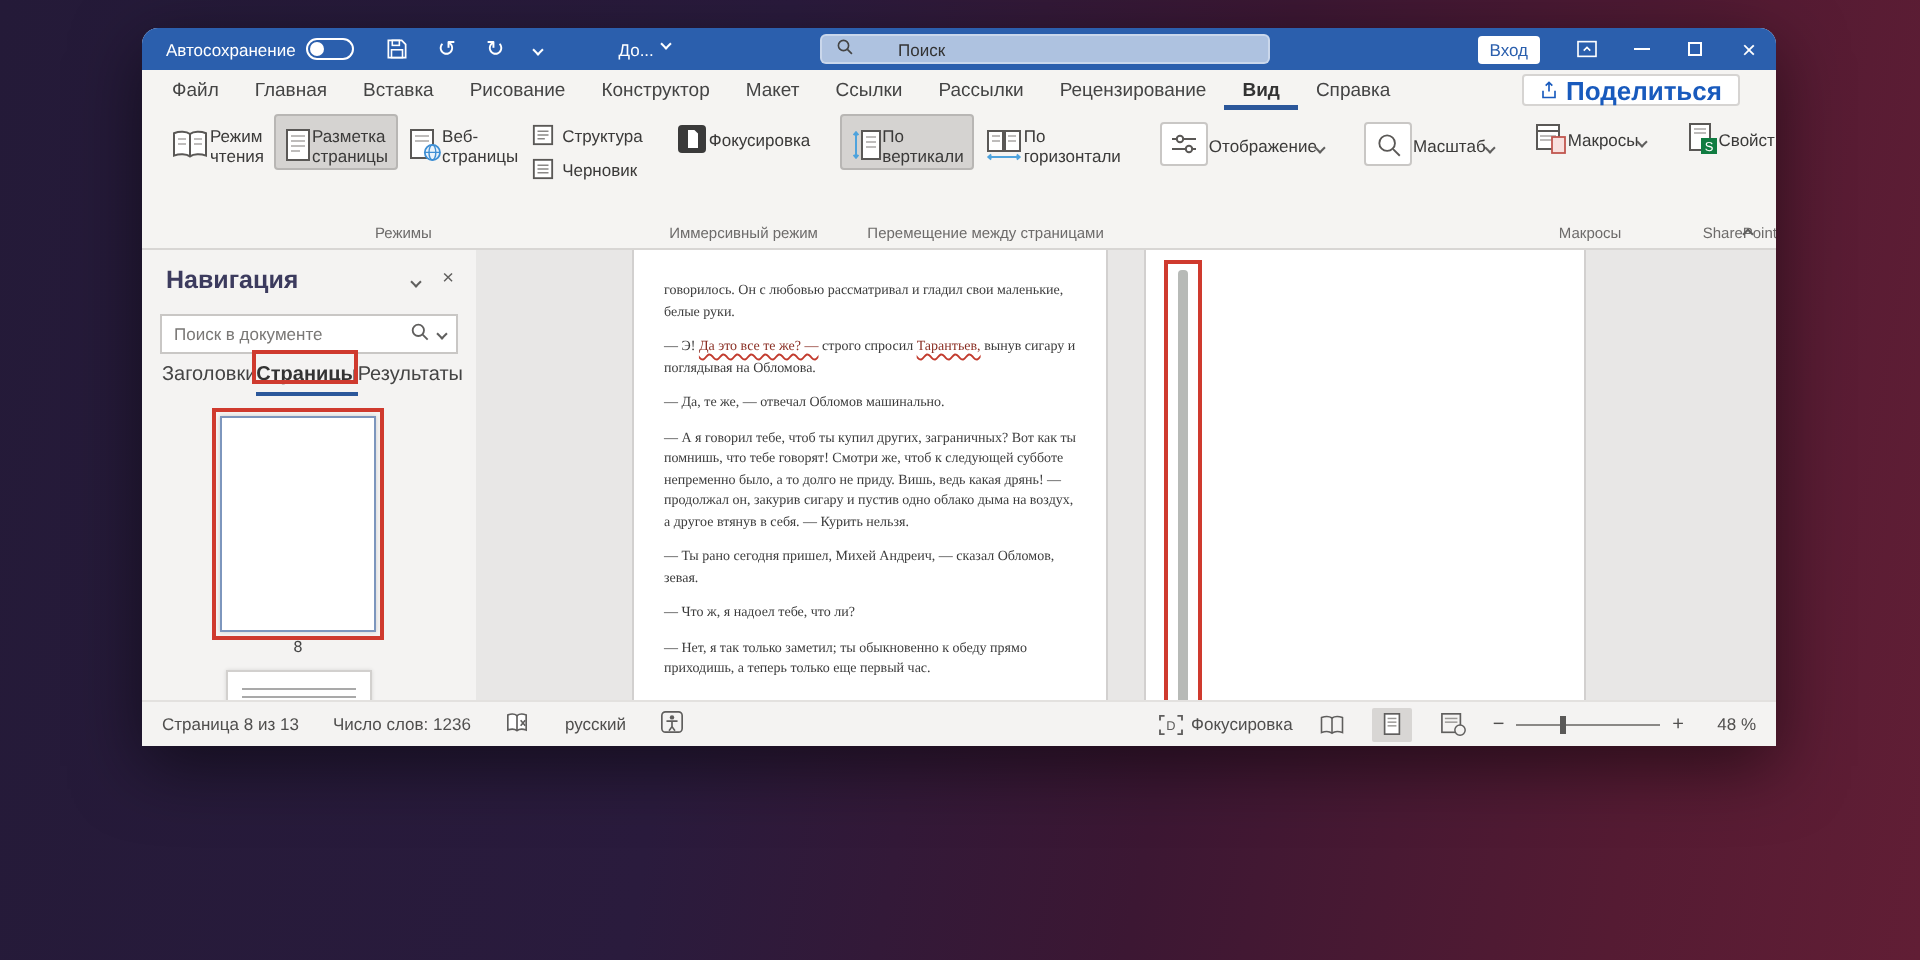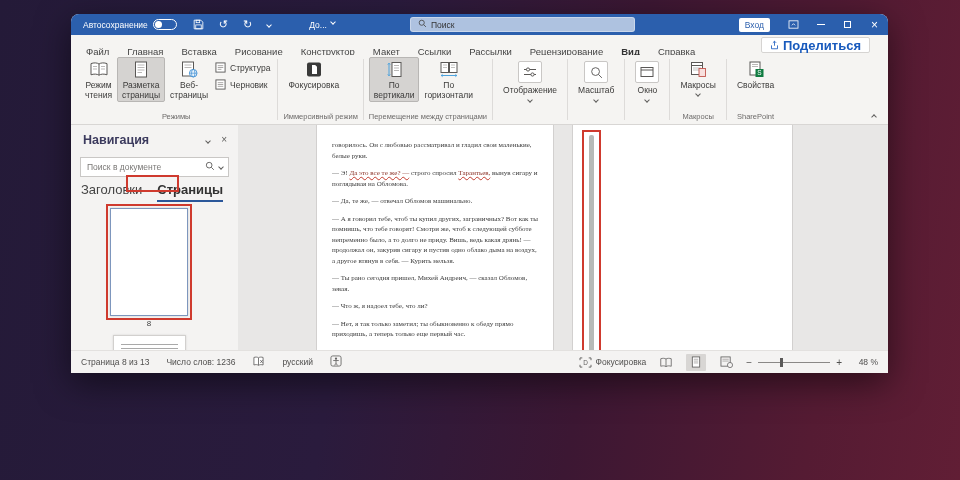--- a/index.html
+++ b/index.html
@@ -22,62 +22,62 @@
   .toggle{ width:24px; height:11px; border:1px solid #fff; border-radius:6px; position:relative;}
   .toggle .knob{ width:7px;height:7px;border-radius:50%;background:#fff;position:absolute;left:1px;top:1px;}
   .qat{ display:flex; align-items:center; margin-left:16px; gap:15px;}
   .qat .ic{ display:flex; align-items:center; }
   .chev{ width:4px;height:4px;border-right:1px solid currentColor;border-bottom:1px solid currentColor; display:inline-block;}
   .chev.down{ transform:rotate(45deg);}
   .chev.up{ transform:rotate(-135deg);}
   .docname{ margin-left:38px; display:flex; gap:4px; font-size:8.5px;}
   .tsearch{ position:absolute; left:339px; top:3px; width:225px; height:15px;
     background:rgba(255,255,255,.62); border:1px solid rgba(255,255,255,.35); border-radius:3px;
-    display:flex; align-items:center; gap:4px; padding-left:7px; color:#333; font-size:8.5px;}
+    display:flex; align-items:center; gap:22px; padding-left:7px; color:#333; font-size:8.5px;}
   .tb-right{ position:absolute; right:0; top:0; height:21px; display:flex; align-items:center;}
   .signin{ background:#fff; color:#2b5fad; font-size:8.5px; padding:2px 6px; border-radius:2px; margin-right:10px;}
   .wbtn{ width:27px; height:21px; display:flex; align-items:center; justify-content:center; color:#fff;}
   .minbar{ width:8px; height:1px; background:#fff;}
   .maxbox{ width:7px; height:7px; border:1px solid #fff;}
   .closex{ font-size:12px; line-height:1;}
   
   .tabsrow{ height:20px; background:#f5f4f2; display:flex; align-items:stretch;
     font-size:9.5px; color:#444; padding-left:6px; position:relative; flex:none;}
-  .rtab{ padding:16px 9px; display:flex; align-items:center;}
+  .rtab{ padding:4px 9px; display:flex; align-items:center;}
   .rtab.active{ font-weight:bold; color:#333; box-shadow:inset 0 -2.5px 0 #2b579a;}
   .share-btn{ position:absolute; right:18px; top:2px; height:16px; background:#fff;
     border:1px solid #d6d4d2; border-radius:2px; display:flex; align-items:center; gap:4px;
     padding:0 8px; color:#185abd; font-weight:bold; font-size:13px;}
   
   .ribbon{ height:70px; background:#f5f4f2; border-bottom:1px solid #d8d6d4;
     display:flex; position:relative; flex:none; padding-left:4px;}
   .rgroup{ display:flex; flex-direction:column; padding:2px 5px 0;}
   .rgroup-buttons{ flex:1; display:flex; align-items:flex-start;}
   .rgroup-label{ height:13px; font-size:7.5px; color:#6d6b6a; text-align:center; line-height:12px; white-space:nowrap;}
   .rdivider{ width:1px; background:#dddbd9; margin:4px 0;}
-  .big-btn{ display:flex; flex-direction:column; align-items:center; justify-content:flex-start;
+  .big-btn{ display:flex; flex-direction:row; align-items:center; justify-content:flex-start;
     font-size:8.5px; color:#3b3a39; padding:3px 4px 1px; border:1px solid transparent; border-radius:2px;
-    text-align:center; line-height:1.2;}
+    line-height:1.2;}
   .big-btn .lbl{ white-space:pre-line; margin-top:2px;}
   .big-btn.sel{ background:#d5d3d1; border-color:#b8b6b4;}
   .small-col{ display:flex; flex-direction:column; justify-content:flex-start; padding:5px 2px; gap:6px;}
   .small-btn{ display:flex; align-items:center; gap:4px; font-size:8.5px; color:#3b3a39;}
   .iconbox{ width:24px; height:22px; background:#fff; border:1px solid #c9c7c5; border-radius:2px;
     display:flex; align-items:center; justify-content:center;}
   .collapse-chev{ position:absolute; right:12px; bottom:5px; color:#5f5e5d;}
   
   .content{ flex:1; display:flex; min-height:0;}
   .navpane{ width:167px; flex:none; background:#f4f3f2; position:relative; overflow:hidden;}
   .nav-title{ position:absolute; left:12px; top:8px; font-size:12.5px; font-weight:bold; color:#3c3b5e;}
   .nav-title-caret{ position:absolute; right:28px; top:14px; color:#5f5e5d;}
   .nav-close{ position:absolute; right:11px; top:9px; color:#5f5e5d; font-size:10px;}
   .nav-search{ position:absolute; left:9px; top:32px; width:149px; height:20px; background:#fff;
     border:1px solid #c9c7c5; display:flex; align-items:center; font-size:8.5px; color:#7a7876; padding-left:6px;}
   .nav-search .right{ margin-left:auto; display:flex; align-items:center; gap:4px; padding-right:5px; color:#5f5e5d;}
-  .nav-tabs{ position:absolute; left:10px; top:57px; display:flex; gap:15px; font-size:13px; color:#444;}
+  .nav-tabs{ position:absolute; left:10px; top:57px; display:flex; font-size:10px; color:#444;}
   .nav-tab{ padding-bottom:3px;}
   .nav-tab.active{ font-weight:bold; border-bottom:2px solid #2b579a; color:#333;}
   .thumb1{ position:absolute; left:39px; top:83px; width:78px; height:108px; background:#fff;
     border:1px solid #7d96bd; box-shadow:0 0 2px rgba(0,0,0,.15);}
   .thumb1-label{ position:absolute; left:39px; top:194px; width:78px; text-align:center; font-size:8px; color:#444;}
   .thumb2{ position:absolute; left:42px; top:210px; width:73px; height:112px; background:#fff;
     border:1px solid #d2d0ce; box-shadow:0 0 2px rgba(0,0,0,.12); padding:8px 7px;}
   .thumb2 .lines{ width:100%; height:100%;
     background:repeating-linear-gradient(to bottom,#a9a9a9 0 1px,transparent 1px 4px);}
   .docarea{ flex:1; background:#e8e7e6; position:relative; overflow:hidden;}
@@ -323,35 +323,20 @@
               </svg>
           </span>
           <span class="lbl">Масштаб</span>
           <span class="chev down" style="margin-top:3px;color:#5f5e5d;"></span>
         </div>
       </div>
       <div class="rgroup-label"></div>
     </div>
     <div class="rdivider"></div>
 
-    <div class="rgroup">
-      <div class="rgroup-buttons">
-        <div class="big-btn">
-          <span class="iconbox">
-            <svg width="14" height="12" viewBox="0 0 14 12">
-                <rect x="1" y="1.5" width="12" height="9" fill="#fff" stroke="#5a5856"></rect>
-                <line x1="1" y1="4" x2="13" y2="4" stroke="#5a5856"></line>
-              </svg>
-          </span>
-          <span class="lbl">Окно</span>
-          <span class="chev down" style="margin-top:3px;color:#5f5e5d;"></span>
-        </div>
-      </div>
-      <div class="rgroup-label"></div>
-    </div>
     <div class="rdivider"></div>
 
     <div class="rgroup">
       <div class="rgroup-buttons">
         <div class="big-btn">
           <svg width="17" height="17" viewBox="0 0 17 17">
               <rect x="1.5" y="1.5" width="11" height="12" fill="#fff" stroke="#5a5856"></rect>
               <line x1="1.5" y1="4.5" x2="12.5" y2="4.5" stroke="#5a5856"></line>
               <line x1="3" y1="7" x2="11" y2="7" stroke="#a8a6a4" stroke-width=".7"></line>
               <line x1="3" y1="9" x2="11" y2="9" stroke="#a8a6a4" stroke-width=".7"></line>

